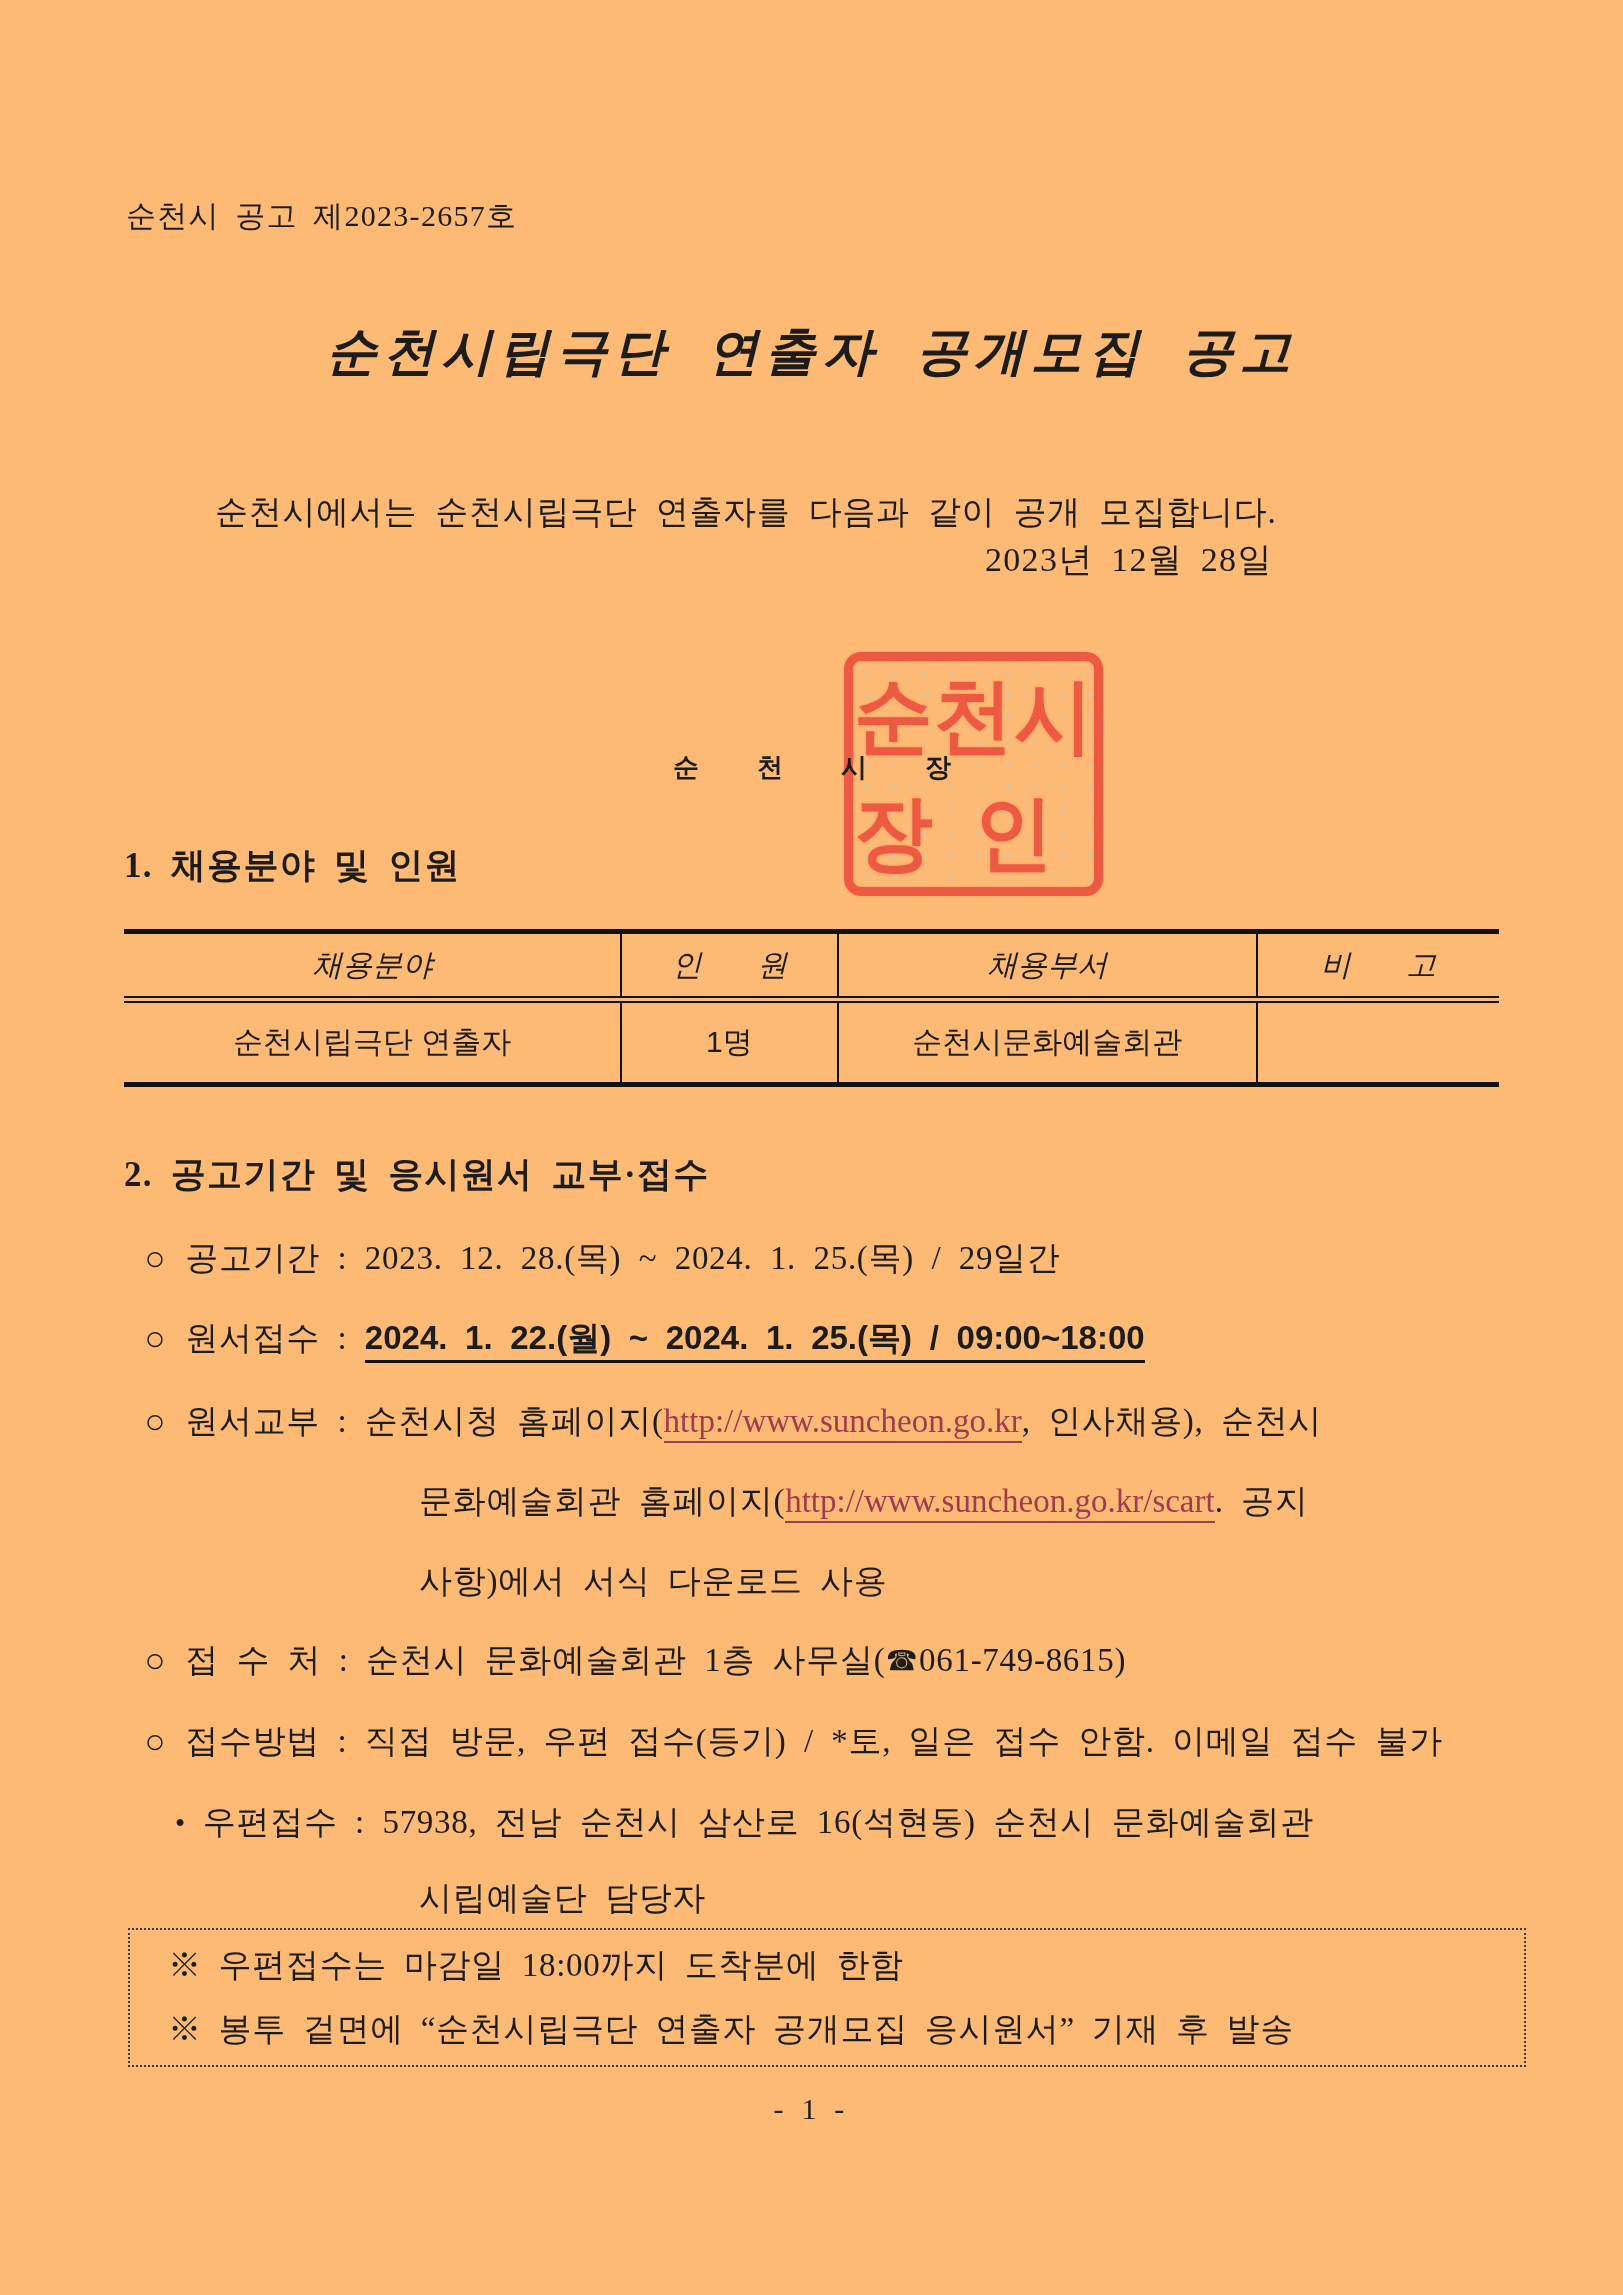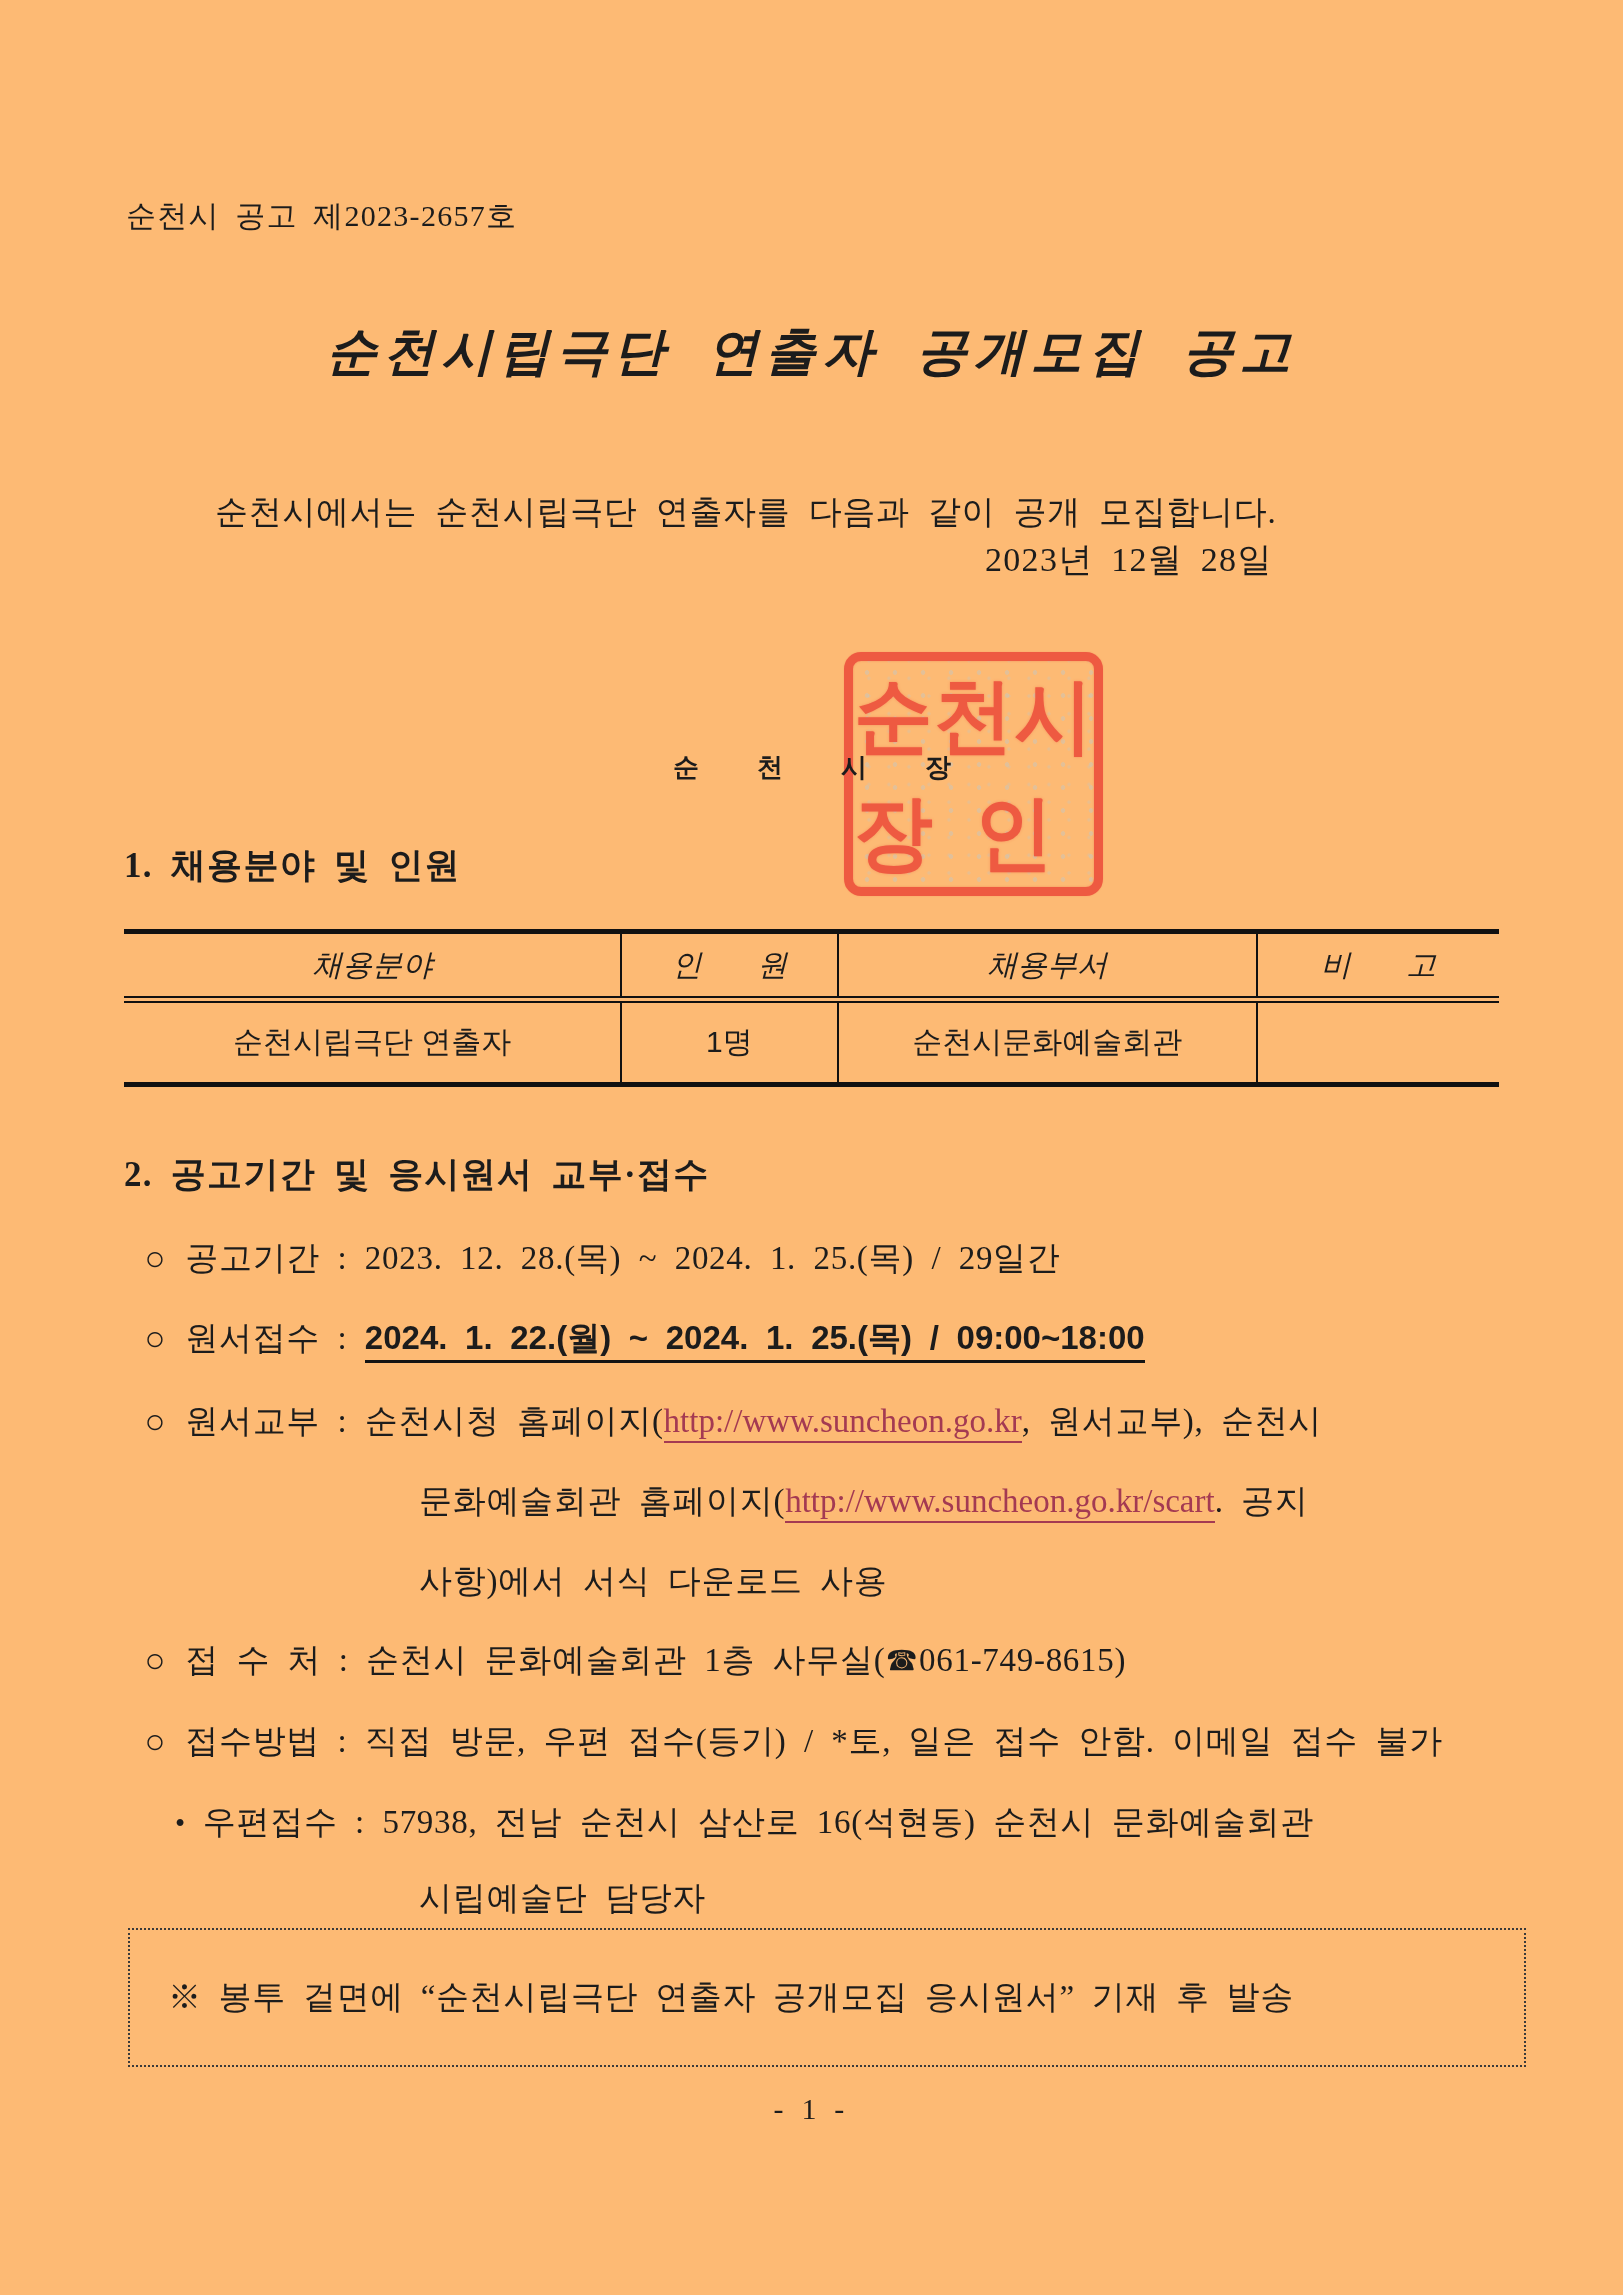--- a/index.html
+++ b/index.html
@@ -153,21 +153,21 @@
 
   <div class="line l-notice">
     <span class="bullet">○</span><span>공고기간</span><span> : </span><span>2023. 12. 28.(목) ~ 2024. 1. 25.(목) / 29일간</span>
   </div>
 
   <div class="line l-receipt">
     <span class="bullet">○</span><span>원서접수</span><span> : </span><span class="strong-ul">2024. 1. 22.(월) ~ 2024. 1. 25.(목) / 09:00~18:00</span>
   </div>
 
   <div class="line l-form1">
-    <span class="bullet">○</span><span>원서교부</span><span> : </span><span>순천시청 홈페이지(</span><a class="url" href="#">http://www.suncheon.go.kr</a><span>, 원서교부), 순천시</span>
+    <span class="bullet">○</span><span>원서교부</span><span> : </span><span>순천시청 홈페이지(</span><a class="url" href="#">http://www.suncheon.go.kr</a><span>, 인사채용), 순천시</span>
   </div>
 
   <div class="line l-form2">
     <span>문화예술회관 홈페이지(</span><a class="url" href="#">http://www.suncheon.go.kr/scart</a><span>. 공지</span>
   </div>
 
   <div class="line l-form3">
     <span>사항)에서 서식 다운로드 사용</span>
   </div>
 
@@ -181,19 +181,20 @@
 
   <div class="line l-post1">
     <span class="dotb">•</span><span>우편접수</span><span> : </span><span>57938, 전남 순천시 삼산로 16(석현동) 순천시 문화예술회관</span>
   </div>
 
   <div class="line l-post2">
     <span>시립예술단 담당자</span>
   </div>
 
   <div class="abs notes-box">
+    <div>※ 우편접수는 마감일 18:00까지 도착분에 한함</div>
     <div>※ 봉투 겉면에 “순천시립극단 연출자 공개모집 응시원서” 기재 후 발송</div>
   </div>
 
   <div class="abs page-number">- 1 -</div>
 
 </div>
 
 
 </body></html>

